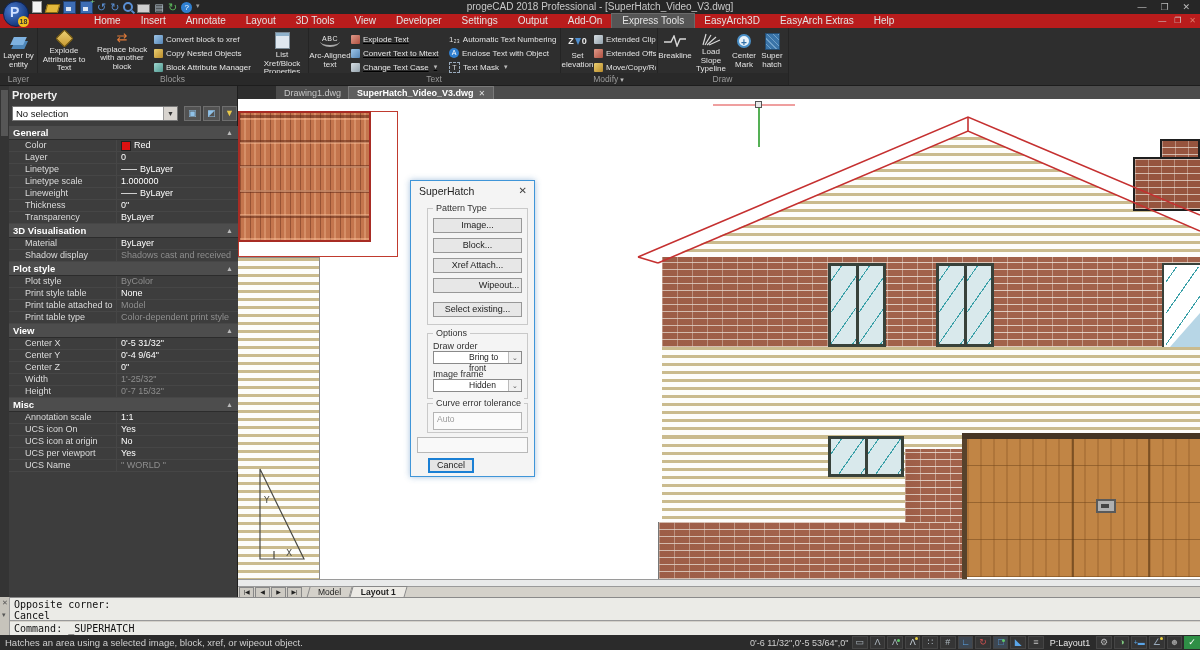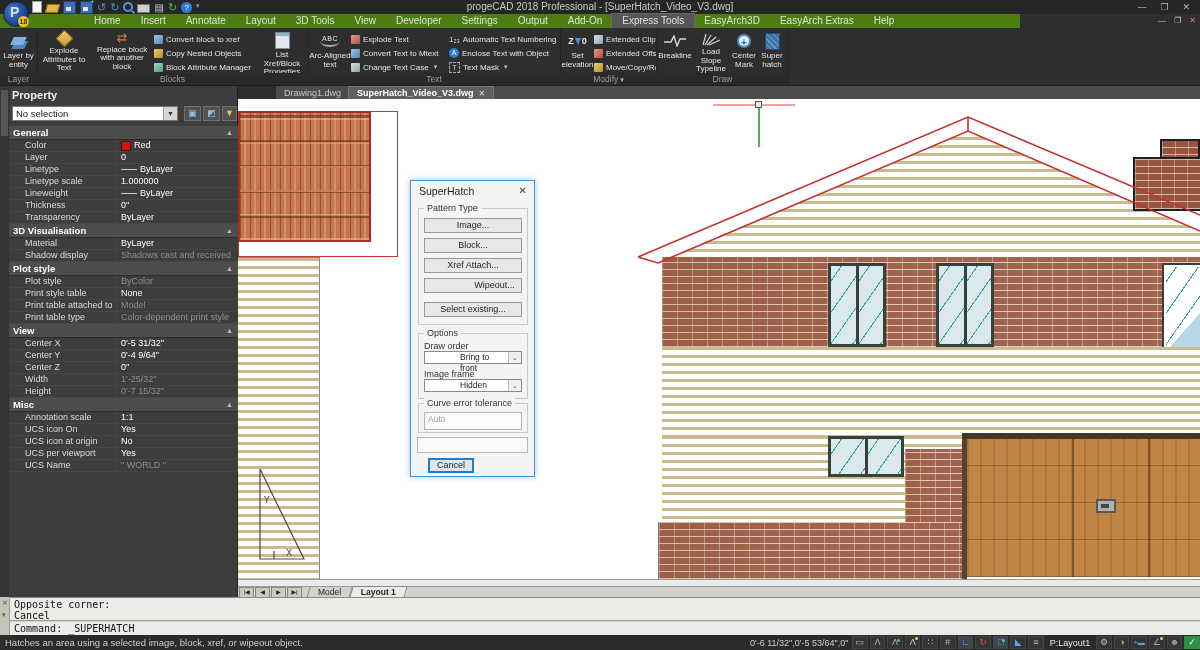--- a/index.html
+++ b/index.html
@@ -25,21 +25,21 @@
   .qa-undo,.qa-redo{color:#5a8fd4;font-size:11px;line-height:11px;width:auto;}
   .qa-prev{border:2px solid #5a8fd4;border-radius:50%;width:6px;height:6px;}
   .qa-prev:after{content:"";position:absolute;left:6px;top:7px;width:4px;height:2px;background:#5a8fd4;transform:rotate(45deg);}
   .qa-print{background:#cfcfcf;border:1px solid #777;width:11px;height:7px;margin-top:3px;}
   .qa-props{color:#b9c7d2;font-size:10px;line-height:11px;width:auto;}
   .qa-refresh{color:#5cb85c;font-size:11px;line-height:11px;width:auto;}
   .qa-help{background:#2f7fd0;border-radius:50%;color:#fff;font-size:8px;line-height:11px;text-align:center;}
   .qa-chev{color:#9a9a9a;font-size:7px;width:auto;}
 
   
-  #menubar{left:0;top:14px;width:1020px;height:14px;background:#4d7c0f;display:flex;align-items:center;padding-left:84px;box-sizing:border-box;}
+  #menubar{left:0;top:14px;width:1200px;height:14px;background:#b91c1c;display:flex;align-items:center;padding-left:84px;box-sizing:border-box;}
   .mitem{color:#e2e2e2;font-size:10px;padding:0 10px;height:14px;line-height:14px;white-space:nowrap;}
   .mitem.active{background:#555;outline:1px solid #6a6a6a;}
   #mdictl{position:absolute;right:4px;top:14px;display:flex;gap:8px;color:#d0d0d0;font-size:8px;line-height:14px;}
   #mdictl .x{color:#e07a6a;}
 
   
   #ribbon{left:0;top:28px;width:1200px;height:58px;background:#2e2e2e;border-bottom:1px solid #1d1d1d;box-sizing:border-box;}
   .rgroup{position:absolute;top:0;height:57px;border-right:1px solid #242424;}
   .rglabel{position:absolute;bottom:0;left:0;right:0;height:12px;text-align:center;color:#9b9b9b;font-size:8.5px;line-height:12px;background:#292929;white-space:nowrap;overflow:hidden;}
   .rbody{position:absolute;left:0;right:0;top:0;bottom:12px;display:flex;align-items:flex-start;padding:2px 1px;box-sizing:border-box;}
@@ -102,21 +102,21 @@
   .wood{background-color:#c18545;background-image:repeating-linear-gradient(90deg,rgba(120,70,25,.25) 0 2px,rgba(0,0,0,0) 2px 13px),repeating-linear-gradient(0deg,rgba(100,60,20,.45) 0 1px,rgba(0,0,0,0) 1px 37px);}
   .glass{background-color:#d9e9ec;background-image:repeating-linear-gradient(125deg,rgba(0,0,0,0) 0 8px,#3aa0a8 8px 9px,rgba(0,0,0,0) 9px 18px);}
   .winframe{border:3px solid #38413a;box-sizing:border-box;display:flex;background:#38413a;gap:3px;}
   .winframe .pane{flex:1;}
 
   
   #dialog{left:410px;top:180px;width:125px;height:297px;background:#f4f4f4;border:1px solid #3f95d8;box-shadow:0 0 6px rgba(60,120,180,.45);box-sizing:border-box;z-index:50;}
   #dlgtitle{left:0;top:0;right:0;height:20px;background:#f4f4f4;}
   #dlgtitle .t{position:absolute;left:8px;top:4px;font-size:10.5px;color:#222;}
   #dlgtitle .x{position:absolute;right:7px;top:4px;font-size:10px;color:#444;}
-  .grp{position:absolute;left:7px;right:6px;border:1px solid #c9c9c9;box-sizing:border-box;}
+  .grp{position:absolute;left:16px;right:6px;border:1px solid #c9c9c9;box-sizing:border-box;}
   .grp .legend{position:absolute;left:5px;top:-6px;background:#f4f4f4;padding:0 3px;font-size:9px;color:#333;white-space:nowrap;}
   .dbtn{position:absolute;left:5px;right:5px;height:15px;background:#e7e7e7;border:1px solid #989898;box-sizing:border-box;text-align:center;font-size:9px;line-height:13px;color:#222;}
   .dlabel{position:absolute;left:5px;font-size:9px;color:#333;}
   .dcombo{position:absolute;left:5px;right:5px;height:13px;background:#fff;border:1px solid #8a8a8a;box-sizing:border-box;display:flex;}
   .dcombo .txt{flex:1;font-size:8.5px;line-height:11px;padding-left:3px;color:#222;margin-left:32px;}
   .dcombo .ar{width:12px;background:#f0f0f0;border-left:1px solid #bbb;color:#555;font-size:7px;text-align:center;line-height:11px;}
   .dinput{position:absolute;left:5px;right:5px;height:18px;background:#fbfbfb;border:1px solid #b4b4b4;box-sizing:border-box;font-size:8.5px;line-height:12px;padding-left:3px;color:#9a9a9a;}
   #dlgempty{left:6px;right:6px;top:256px;height:16px;border:1px solid #b8b8b8;background:#f9f9f9;box-sizing:border-box;}
   #dlgcancel{left:17px;top:277px;width:46px;height:15px;background:#e5e5e5;border:2px solid #1a7fd4;box-sizing:border-box;text-align:center;font-size:9px;line-height:11px;color:#222;}
 
@@ -270,21 +270,21 @@
     </div>
 
     <div class="rgroup" style="left:308px;width:252px;">
       <div class="rbody">
         <div class="rbig" style="width:42px;">
           <span class="ictop">
               <span class="ic-abc">ABC</span>
             </span>
           <span>Arc-Aligned text</span>
         </div>
-        <div class="rcol" style="width:98px;">
+        <div class="rcol" style="width:98px;text-decoration:underline;">
           <div class="rsmall">
             <span class="mi mi-red"></span>
             <span>Explode Text</span>
           </div>
           <div class="rsmall">
             <span class="mi mi-blue"></span>
             <span>Convert Text to Mtext</span>
           </div>
           <div class="rsmall chev">
             <span class="mi mi-gray"></span>

